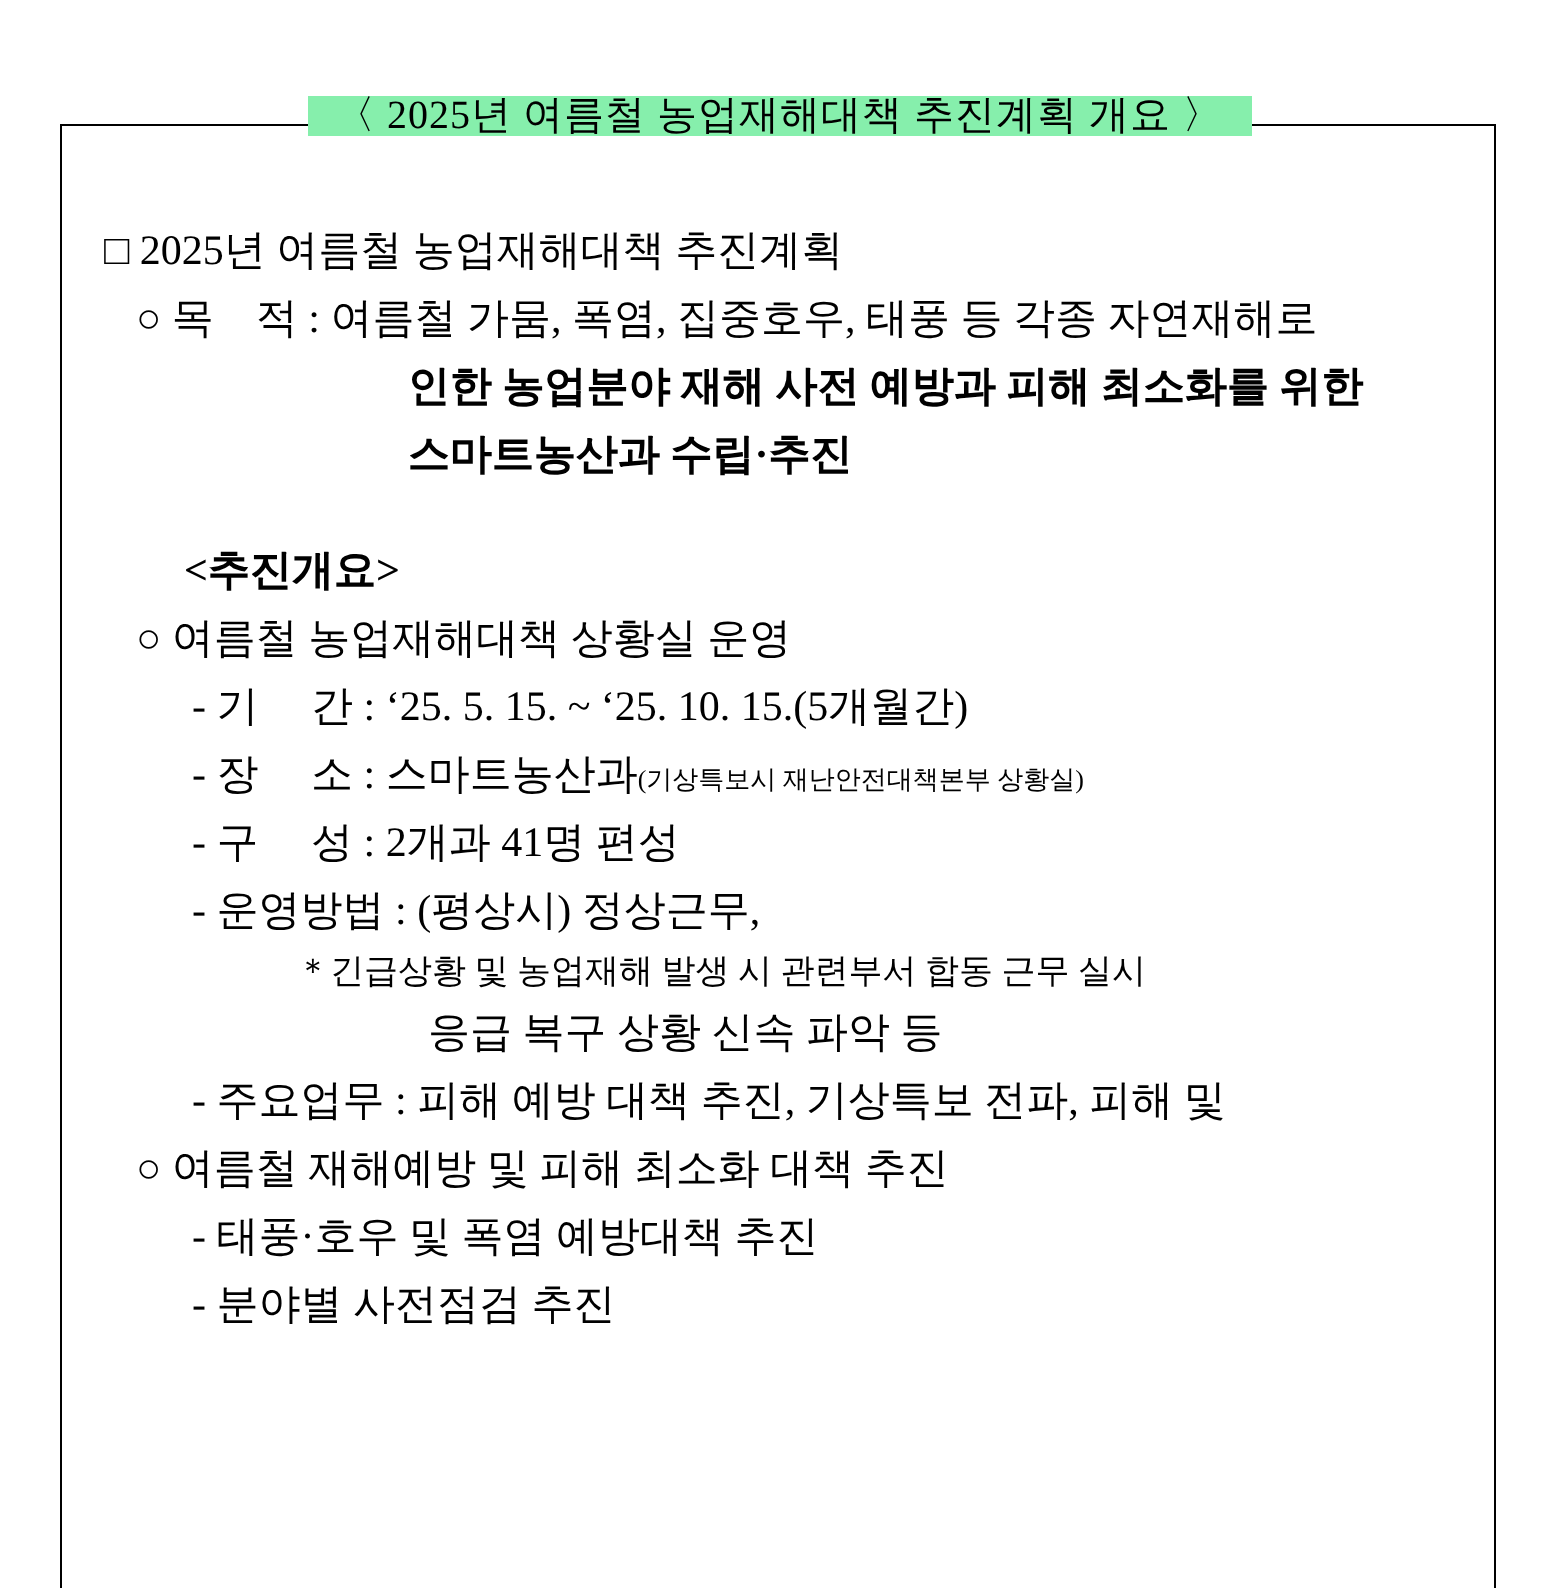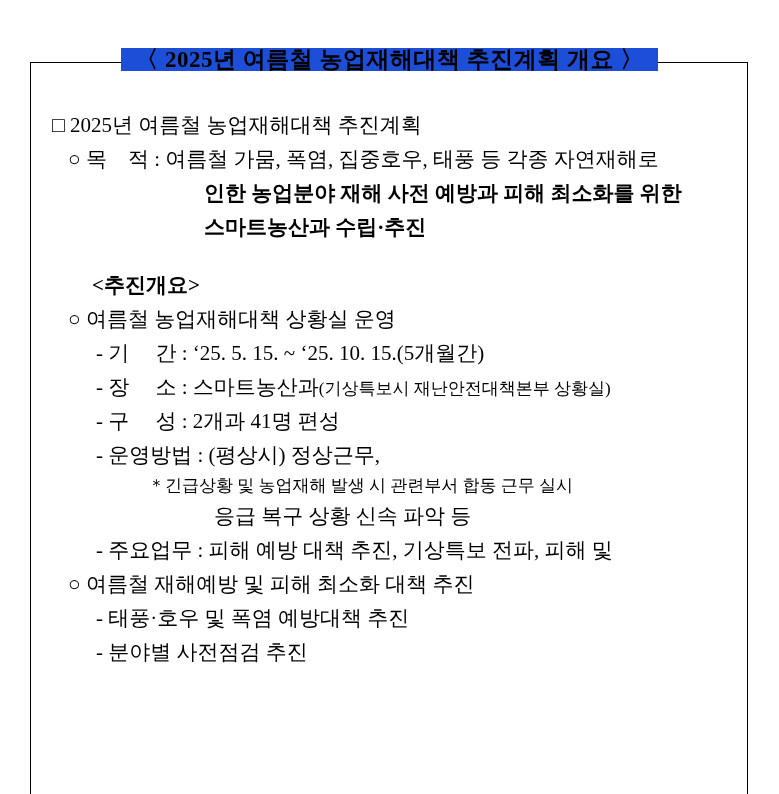--- a/index.html
+++ b/index.html
@@ -35,24 +35,24 @@
   .title-wrap {
     position: absolute;
     left: 0;
     right: 0;
     top: 48px;
     text-align: center;
     line-height: 1;
   }
   .title {
     display: inline-block;
-    background: #1d4ed8;
+    background: #86efac;
     padding: 0 14px;
-    font-size: 23px;
-    font-weight: bold;
+    font-size: 20px;
+    font-weight: normal;
     letter-spacing: 0.5px;
     white-space: nowrap;
   }
   .content {
     position: absolute;
     left: 30px;
     top: 62px;
     width: 774px;
     box-sizing: border-box;
     padding: 46px 22px 0 22px;
@@ -67,21 +67,21 @@
   .cont-1 { padding-left: 152px; font-weight: bold; }
   .cont-3 { padding-left: 178px; }
   .cont-4 { padding-left: 162px; }
   .note {
     padding-left: 96px;
     font-size: 17px;
     line-height: 1.6;
     white-space: pre;
   }
   .spacer { height: 24px; }
-  .small { font-size: 17px; }
+  .small { font-size: 13px; }
   .head-sec {
     padding-left: 40px;
     font-size: 21px;
     line-height: 1.62;
     white-space: pre;
     font-weight: bold;
   }
 </style>
 </head>
 <body>

